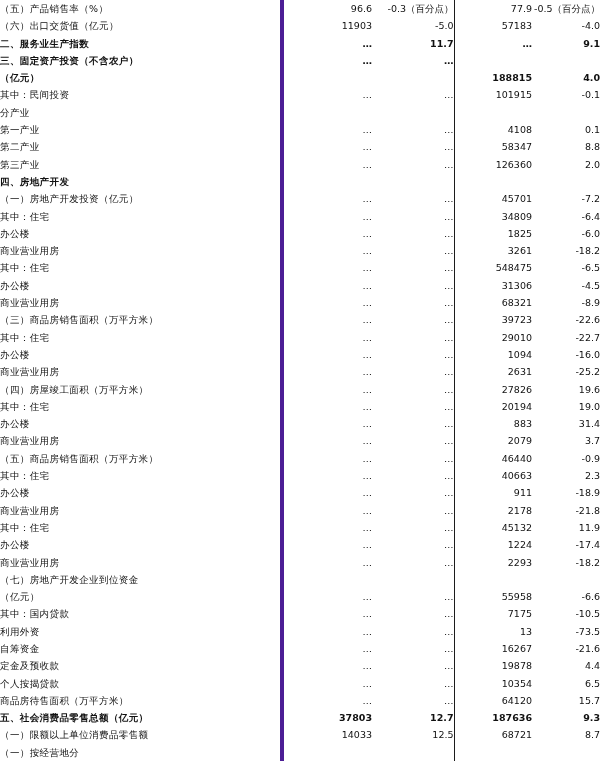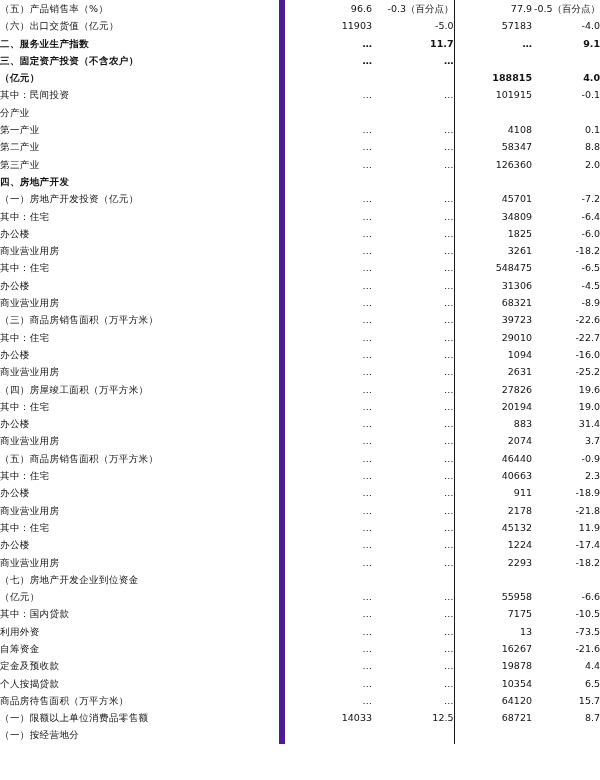--- a/index.html
+++ b/index.html
@@ -42,21 +42,21 @@
   td.label {
     text-align: left;
     letter-spacing: 0.4px;
   }
   td.val {
     text-align: right;
     padding-right: 6px;
     font-variant-numeric: tabular-nums;
   }
   
-  td.v1 { border-left: 6px solid #4c1d95; }
+  td.v1 { border-left: 4px solid #4c1d95; }
   td.v3 { border-left: 1px solid #1b1b1b; }
   td.v4 { border-right: 0; }
   .ind0 { padding-left: 14px; margin-left: 24px; }
   .ind1 { padding-left: 14px; }
   .ind2 { padding-left: 28px; }
   .ind3 { padding-left: 56px; }
   .bold { font-weight: 700; }
 </style>
 </head>
 <body>
@@ -243,21 +243,21 @@
           <td class="label ind3">办公楼</td>
           <td class="val v1">…</td>
           <td class="val v2">…</td>
           <td class="val v3">883</td>
           <td class="val v4">31.4</td>
         </tr>
         <tr>
           <td class="label ind3">商业营业用房</td>
           <td class="val v1">…</td>
           <td class="val v2">…</td>
-          <td class="val v3">2074</td>
+          <td class="val v3">2079</td>
           <td class="val v4">3.7</td>
         </tr>
         <tr>
           <td class="label ind1">（五）商品房销售面积（万平方米）</td>
           <td class="val v1">…</td>
           <td class="val v2">…</td>
           <td class="val v3">46440</td>
           <td class="val v4">-0.9</td>
         </tr>
         <tr>
@@ -352,20 +352,27 @@
           <td class="val v4">6.5</td>
         </tr>
         <tr>
           <td class="label ind0">商品房待售面积（万平方米）</td>
           <td class="val v1">…</td>
           <td class="val v2">…</td>
           <td class="val v3">64120</td>
           <td class="val v4">15.7</td>
         </tr>
         <tr>
+          <td class="label ind0 bold">五、社会消费品零售总额（亿元）</td>
+          <td class="val v1 bold">37803</td>
+          <td class="val v2 bold">12.7</td>
+          <td class="val v3 bold">187636</td>
+          <td class="val v4 bold">9.3</td>
+        </tr>
+        <tr>
           <td class="label ind1">（一）限额以上单位消费品零售额</td>
           <td class="val v1">14033</td>
           <td class="val v2">12.5</td>
           <td class="val v3">68721</td>
           <td class="val v4">8.7</td>
         </tr>
         <tr>
           <td class="label ind1">（一）按经营地分</td>
           <td class="val v1"></td>
           <td class="val v2"></td>

